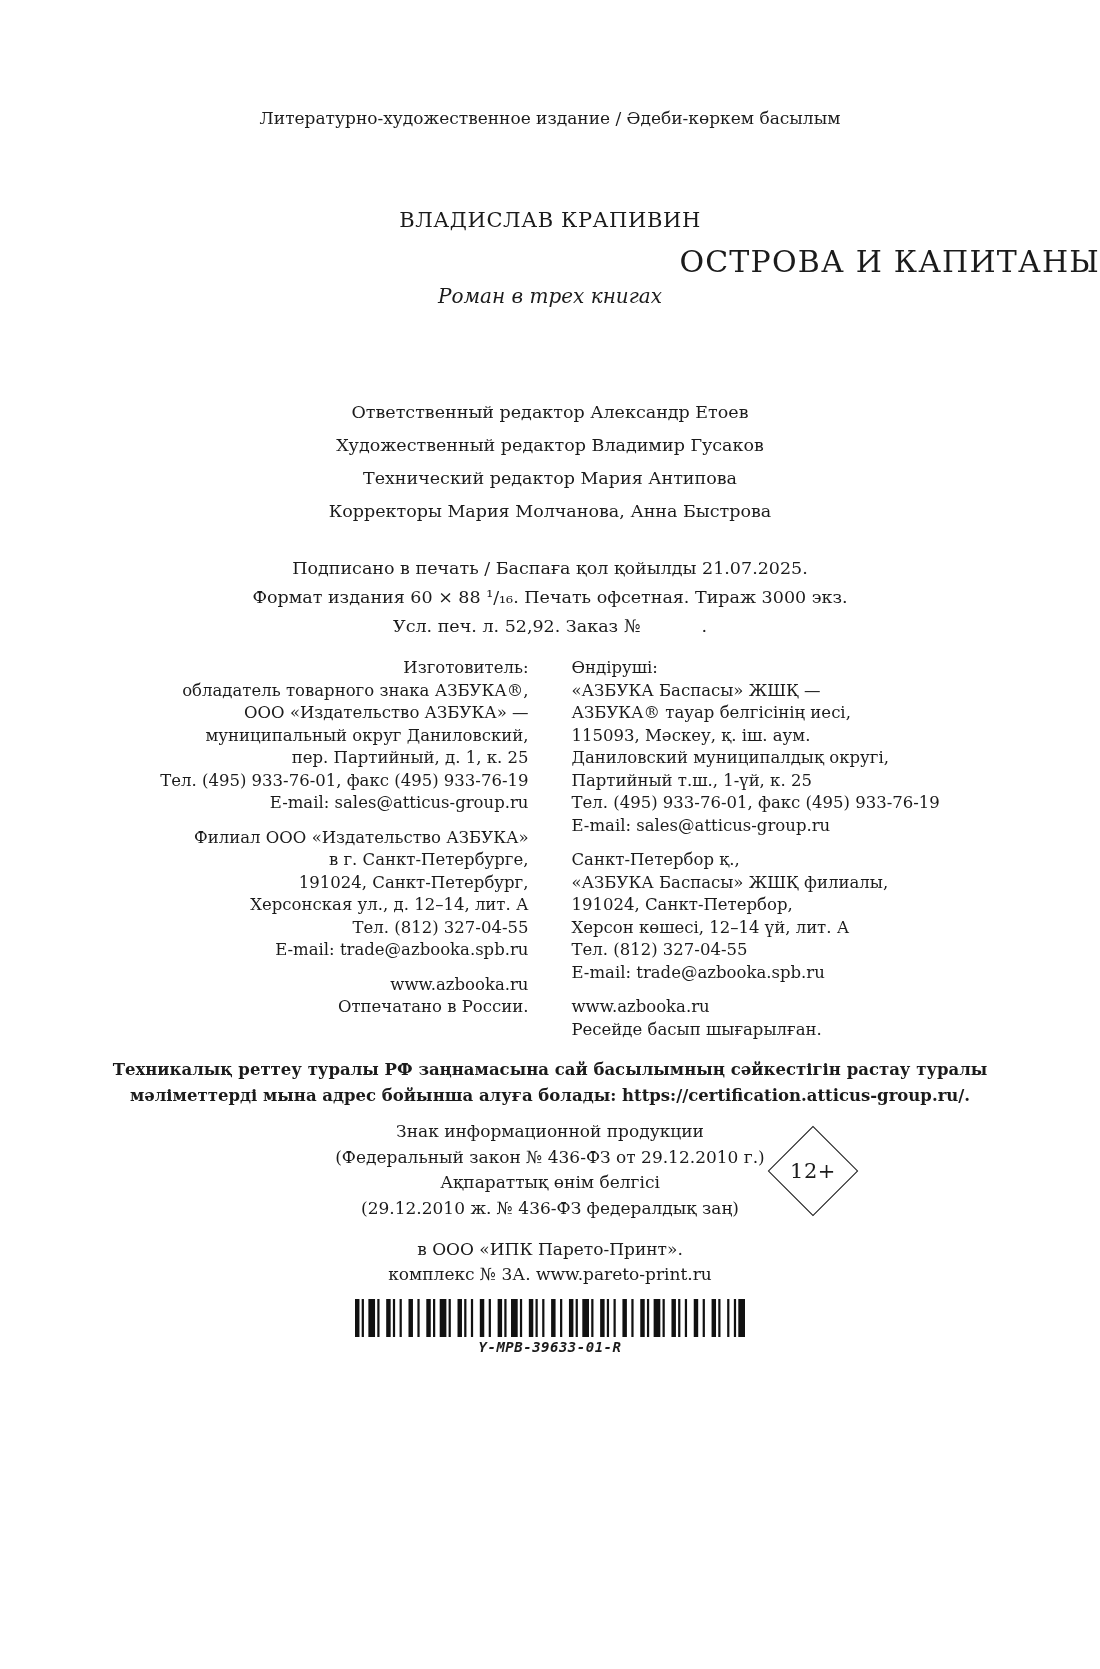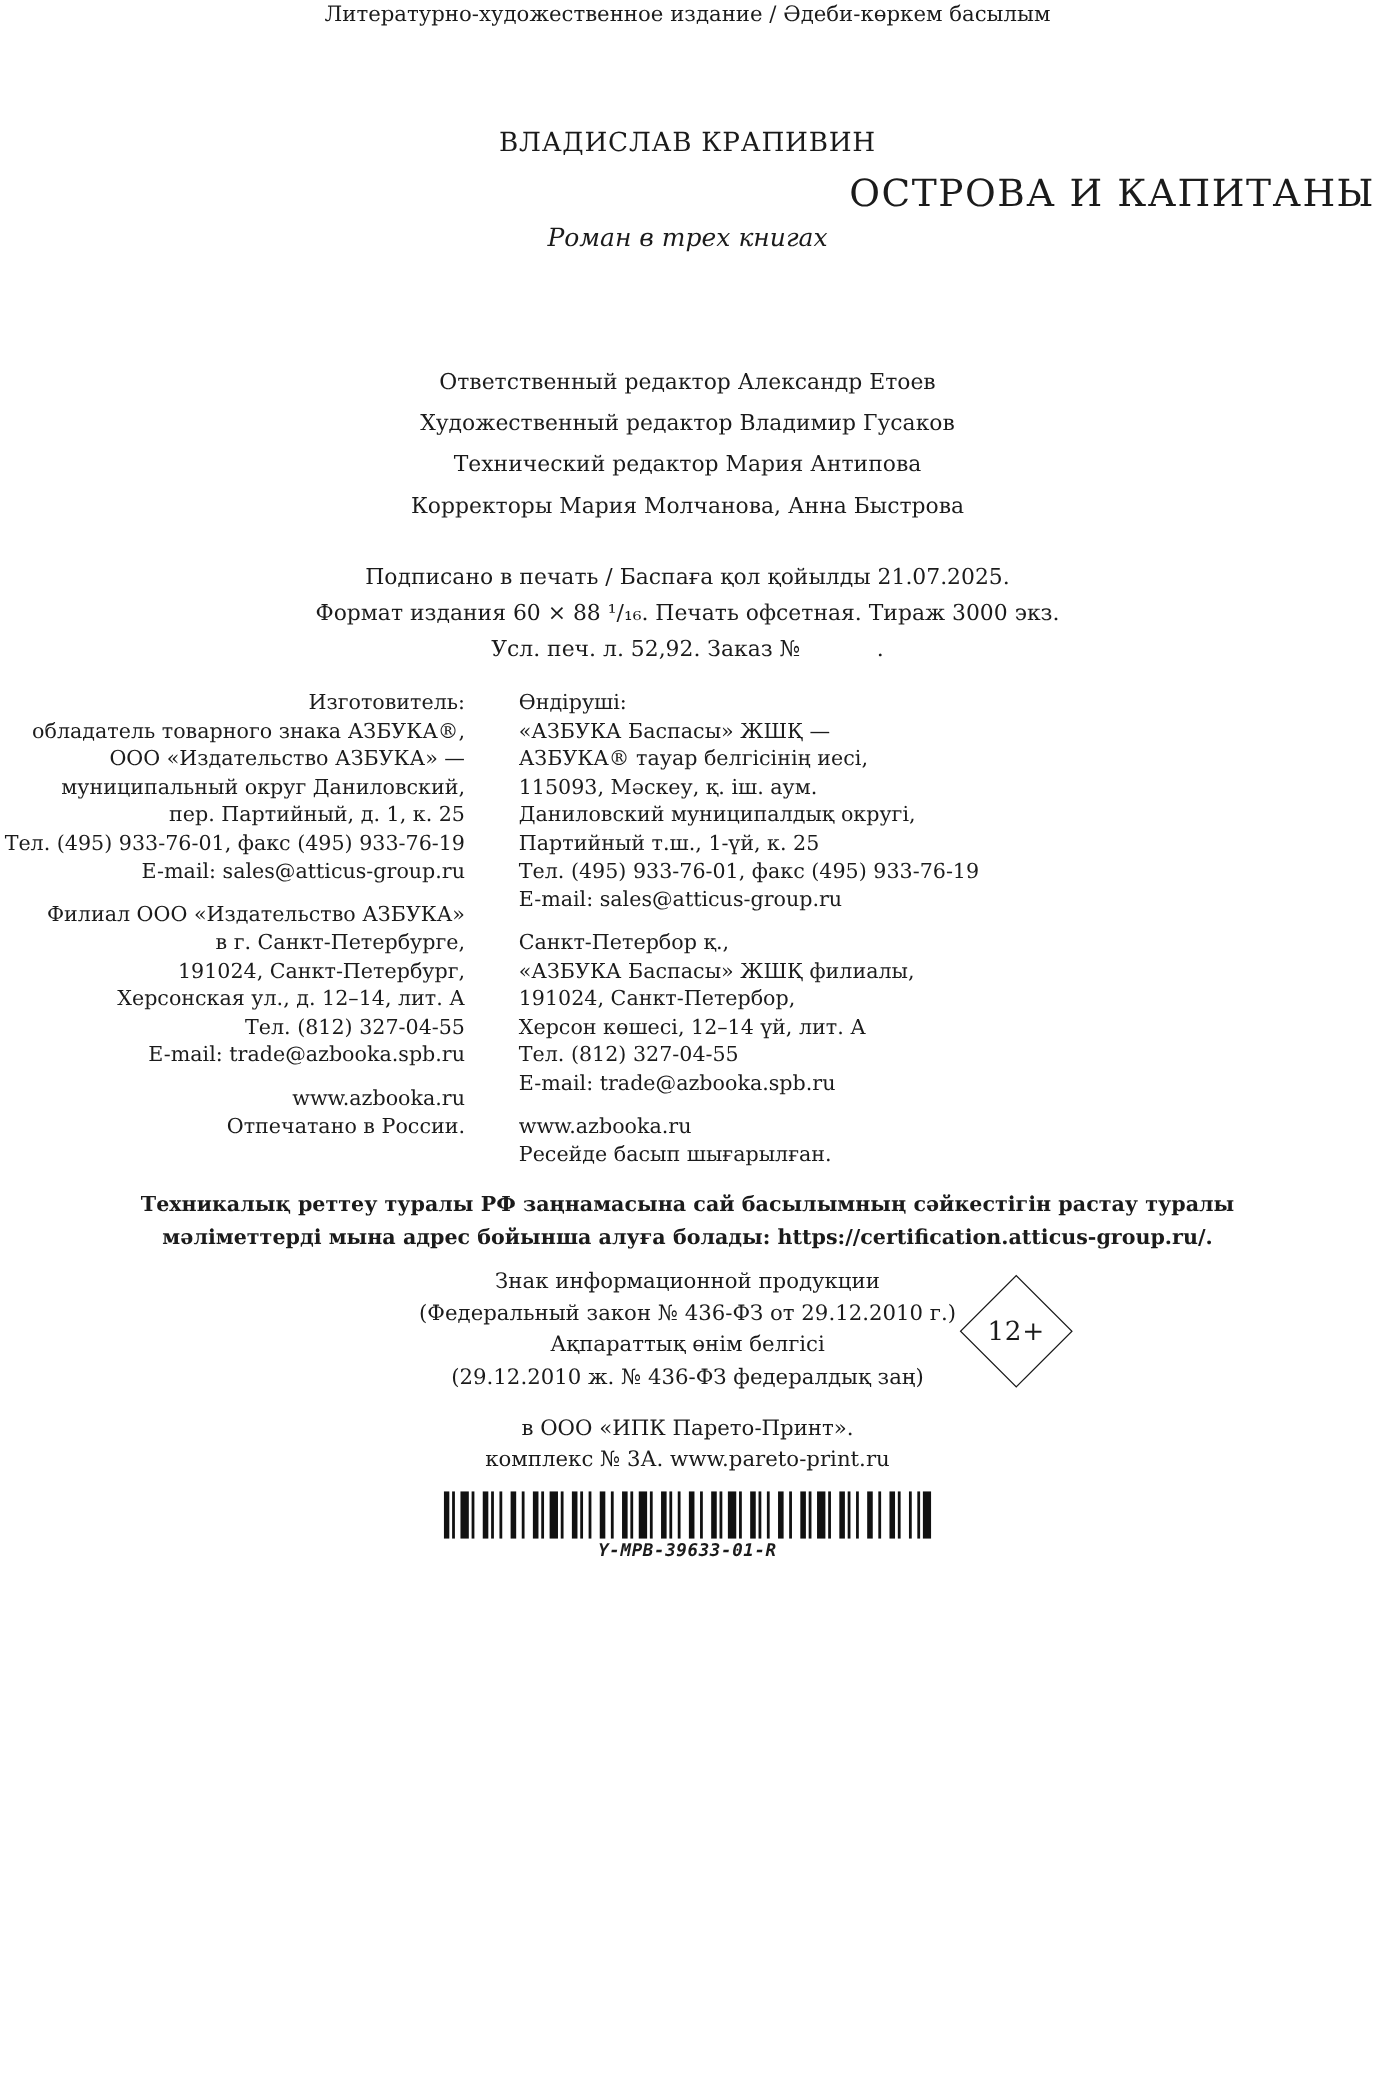--- a/index.html
+++ b/index.html
@@ -4,37 +4,38 @@
 <style>
   html, body { margin:0; padding:0; background:#ffffff; }
   .page {
     position:relative;
     width:1100px; height:1669px;
     margin:0 auto;
     background:#ffffff;
     color:#1b1b1b;
     font-family:"DejaVu Serif", serif;
     box-sizing:border-box;
+    padding-top:106px;
     overflow:hidden;
   }
   p { margin:0; }
 
   .edition-line { font-size:17px; line-height:24px; text-align:center; }
 
   .author { margin-top:76px; font-size:21px; letter-spacing:0.6px; line-height:28px; text-align:center; }
   .title  { margin:10px 0 0 0; font-size:30px; font-weight:normal; letter-spacing:1.2px; line-height:36px; text-align:right; }
   .subtitle { margin-top:2px; font-size:20px; font-style:italic; line-height:28px; text-align:center; }
 
   .staff { margin-top:86px; text-align:center; }
   .staff p { font-size:17.5px; line-height:33px; }
 
   .printinfo { margin-top:26px; text-align:center; }
   .printinfo p { font-size:17.5px; line-height:29px; }
 
-  .columns { margin-top:16px; display:flex; gap:43px; }
+  .columns { margin-top:16px; display:flex; justify-content:center; gap:43px; }
   .col { width:372px; font-size:16.5px; }
   .col p { line-height:22.5px; }
   .col-left  { text-align:right; }
   .col-right { text-align:left; }
   .addr-block + .addr-block { margin-top:12px; }
 
   .cert { margin-top:16px; text-align:center; }
   .cert p { font-size:16.5px; line-height:26px;font-weight:bold; }
 
   .infosign-row { position:relative; margin-top:10px; }

